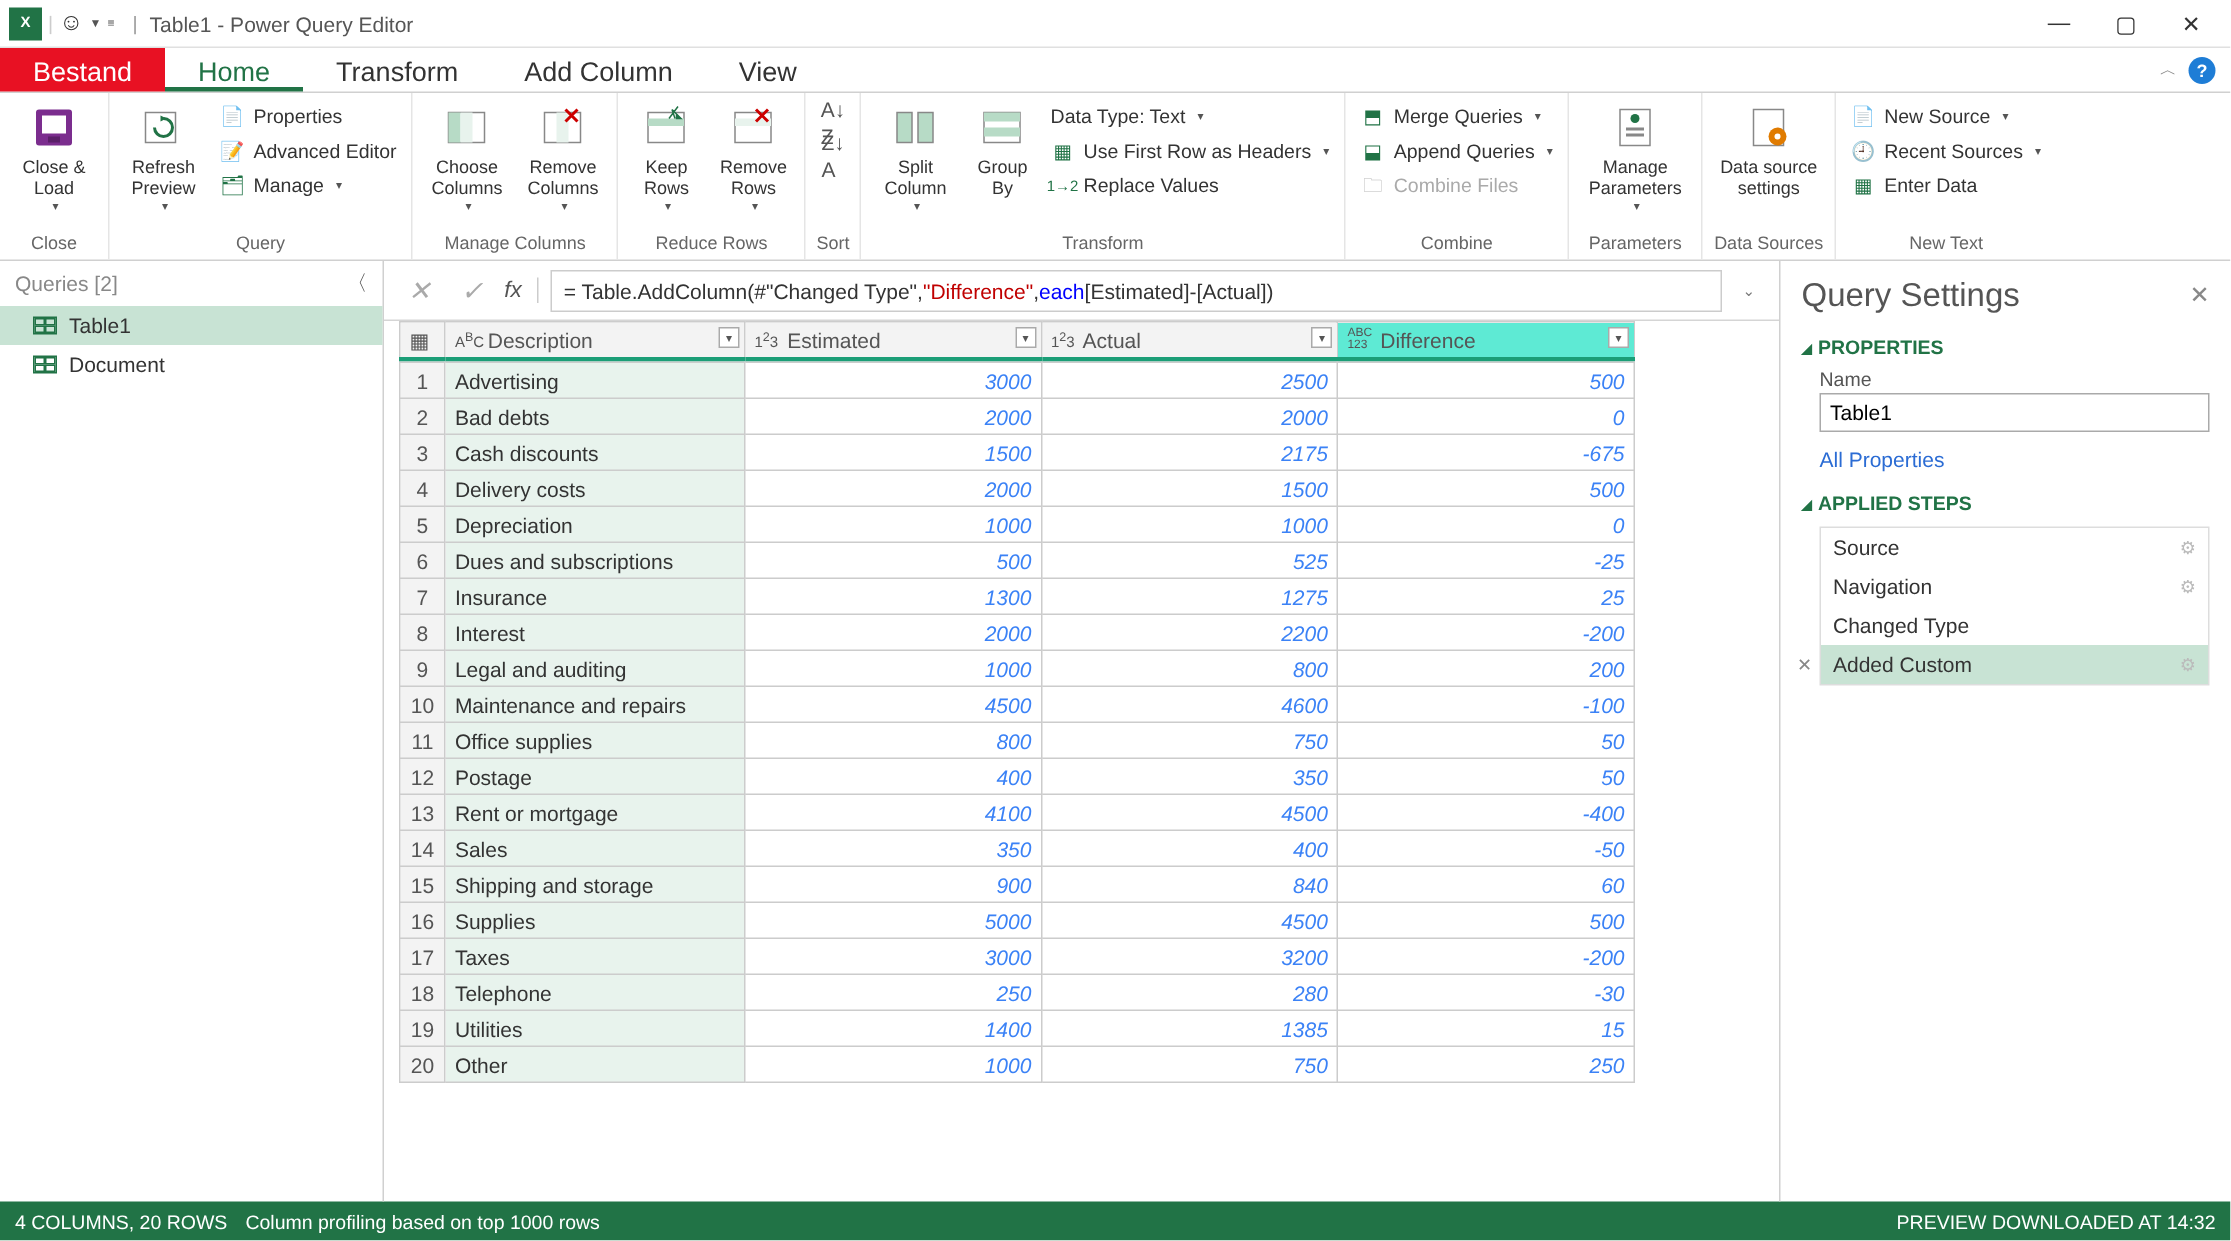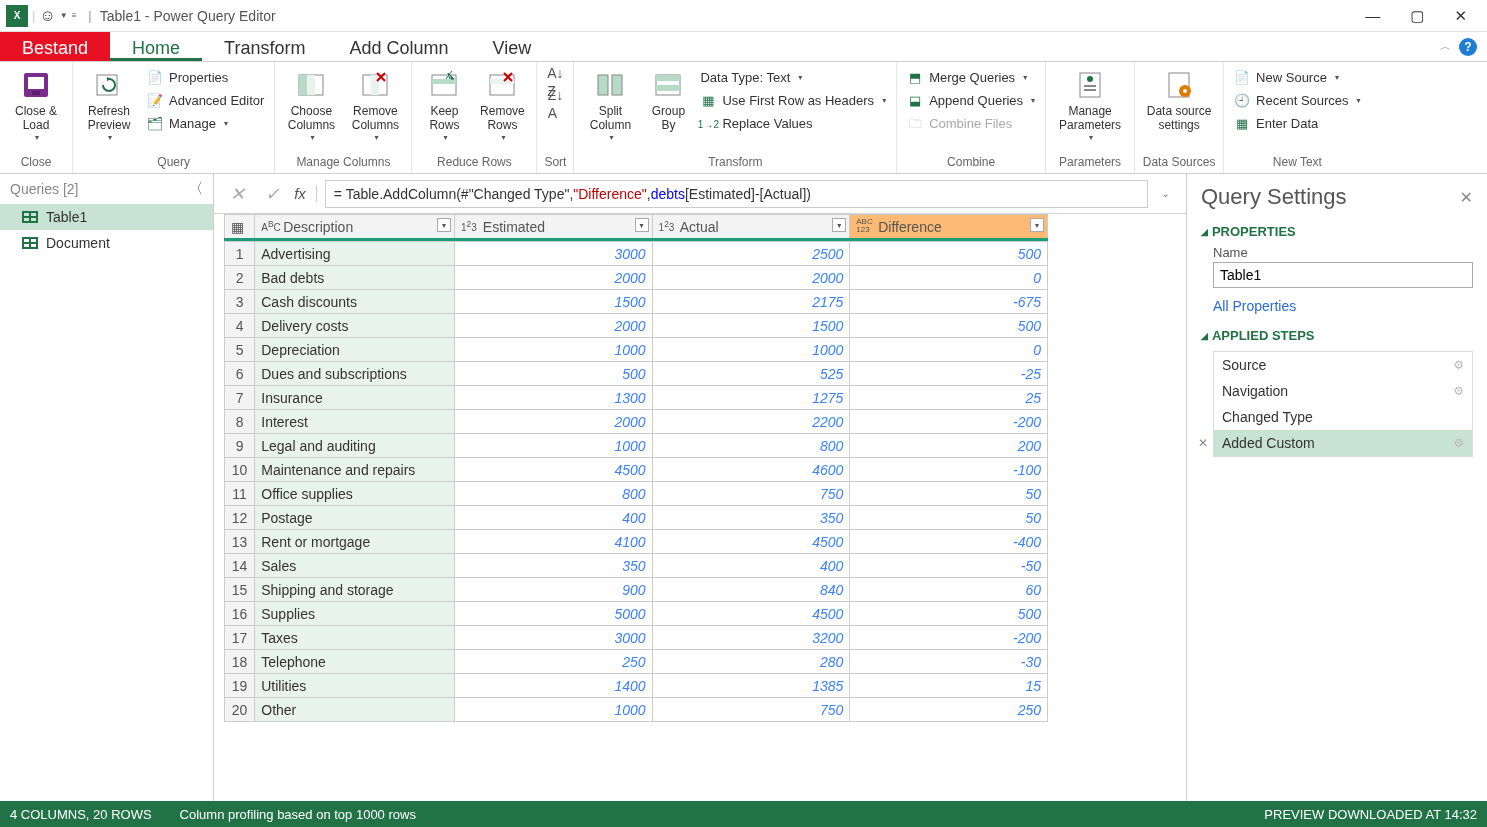--- a/index.html
+++ b/index.html
@@ -35,21 +35,21 @@
 .smallbtn { display:flex; align-items:center; gap:6px; font-size:13px; color:#333; padding:2px 4px; cursor:pointer; white-space:nowrap; line-height:1.3;}
 .smallbtn .sico { width:16px; height:16px; display:flex; align-items:center; justify-content:center; font-size:13px; color:#217346; }
 .disabled { color:#aaa; }
 .disabled .sico { color:#bbb; }
 .dd2 { font-size:8px; color:#555; margin-left:2px;}
 
 
 .main { display:flex; height: calc(100% - 32px - 30px - 112px - 26px); }
 
 
-.queries { width:214px; border-right:1px solid #d0d0d0; display:flex; flex-direction:column; }
+.queries { width:256px; border-right:1px solid #d0d0d0; display:flex; flex-direction:column; }
 .queries .head { padding:6px 10px; font-size:14px; color:#888; display:flex; align-items:center; }
 .queries .head .collapse { margin-left:auto; font-size:14px; color:#555; cursor:pointer;}
 .qitem { display:flex; align-items:center; gap:8px; padding:5px 10px 5px 22px; font-size:14px; cursor:pointer; }
 .qitem.selected { background:#c8e3d4; }
 .qitem .qicon { width:16px; height:12px; border:1px solid #217346; display:grid; grid-template-columns:1fr 1fr; grid-template-rows:1fr 1fr; }
 .qitem .qicon div { border:0.5px solid #217346; }
 
 
 .center { flex:1; display:flex; flex-direction:column; min-width:0; border-right:1px solid #d0d0d0; }
 
@@ -67,21 +67,21 @@
 table.grid { border-collapse: collapse; width: 824px; table-layout:fixed; }
 table.grid th, table.grid td { border:1px solid #ccc; padding:3px 6px; font-size:14px; height:24px; white-space:nowrap; overflow:hidden; text-overflow:ellipsis;}
 table.grid th { background:#f3f3f3; text-align:left; position:relative; font-weight:normal; color:#555;}
 table.grid th.corner { width:30px; background:#f3f3f3; }
 table.grid th .typeico { display:inline-block; width:18px; font-size:10px; color:#555; }
 table.grid th .ddfilt { position:absolute; right:3px; top:3px; width:14px; height:14px; border:1px solid #aaa; font-size:8px; display:flex; align-items:center; justify-content:center; cursor:pointer; background:#fff;}
 table.grid td.rownum { background:#f3f3f3; text-align:center; color:#555; width:30px;}
 table.grid td.desc { background:#e8f3ed; }
 table.grid td.num { text-align:right; font-style:italic; color:#3b82f6; }
 table.grid tr.colborder td { border-top:3px solid #1b9e77; padding:0; height:0; line-height:0; }
-table.grid th.added { background:#fdba74; }
+table.grid th.added { background:#5eead4; }
 .col-desc { width:198px; }
 .col-num { width:196px; }
 
 
 .rpane { width:300px; padding:10px 14px; }
 .rpane .h { font-size:22px; font-weight:300; color:#555; display:flex; align-items:center; }
 .rpane .h .close { margin-left:auto; font-size:16px; color:#888; cursor:pointer;}
 .section { margin-top:14px; }
 .section .shead { color:#217346; font-weight:600; font-size:13px; display:flex; align-items:center; gap:4px; }
 .section .shead .tri { font-size:9px; }
@@ -411,21 +411,21 @@
 
   <div class="center">
     <div class="fbar">
       <span class="btn">✕</span>
       <span class="btn">✓</span>
       <span class="fx">fx</span>
       <div class="formula">
         <span>= Table.AddColumn(#"Changed Type", </span>
           <span class="str">"Difference"</span>
           <span>, </span>
-          <span class="kw">debts</span>
+          <span class="kw">each</span>
           <span> [Estimated]-[Actual])</span>
       </div>
       <span class="ddarrow">⌄</span>
     </div>
     <div class="gridwrap">
       <table class="grid">
         <thead>
           <tr>
             <th class="corner">▦</th>
             <th class="col-desc"><span class="typeico">A<sup>B</sup>C</span> <span>Description</span><span class="ddfilt">▾</span></th>
@@ -623,15 +623,15 @@
             <span>Added Custom</span>
             <span class="gear">⚙</span>
           </div>
       </div>
     </div>
   </div>
 </div>
 
 <div class="status">
   <span>4 COLUMNS, 20 ROWS</span>
-  <span style="margin-left:28px">Column profiling based on top 1000 rows</span>
+  <span style="margin-left:12px">Column profiling based on top 1000 rows</span>
   <span class="sright">PREVIEW DOWNLOADED AT 14:32</span>
 </div>
 
 </body></html>

